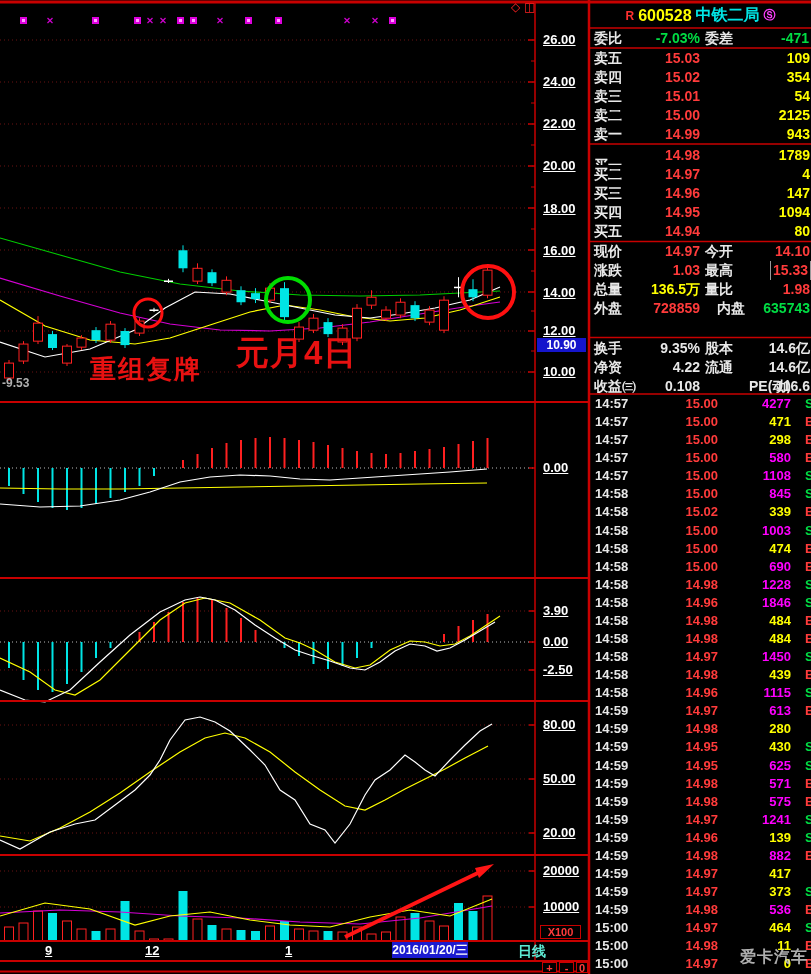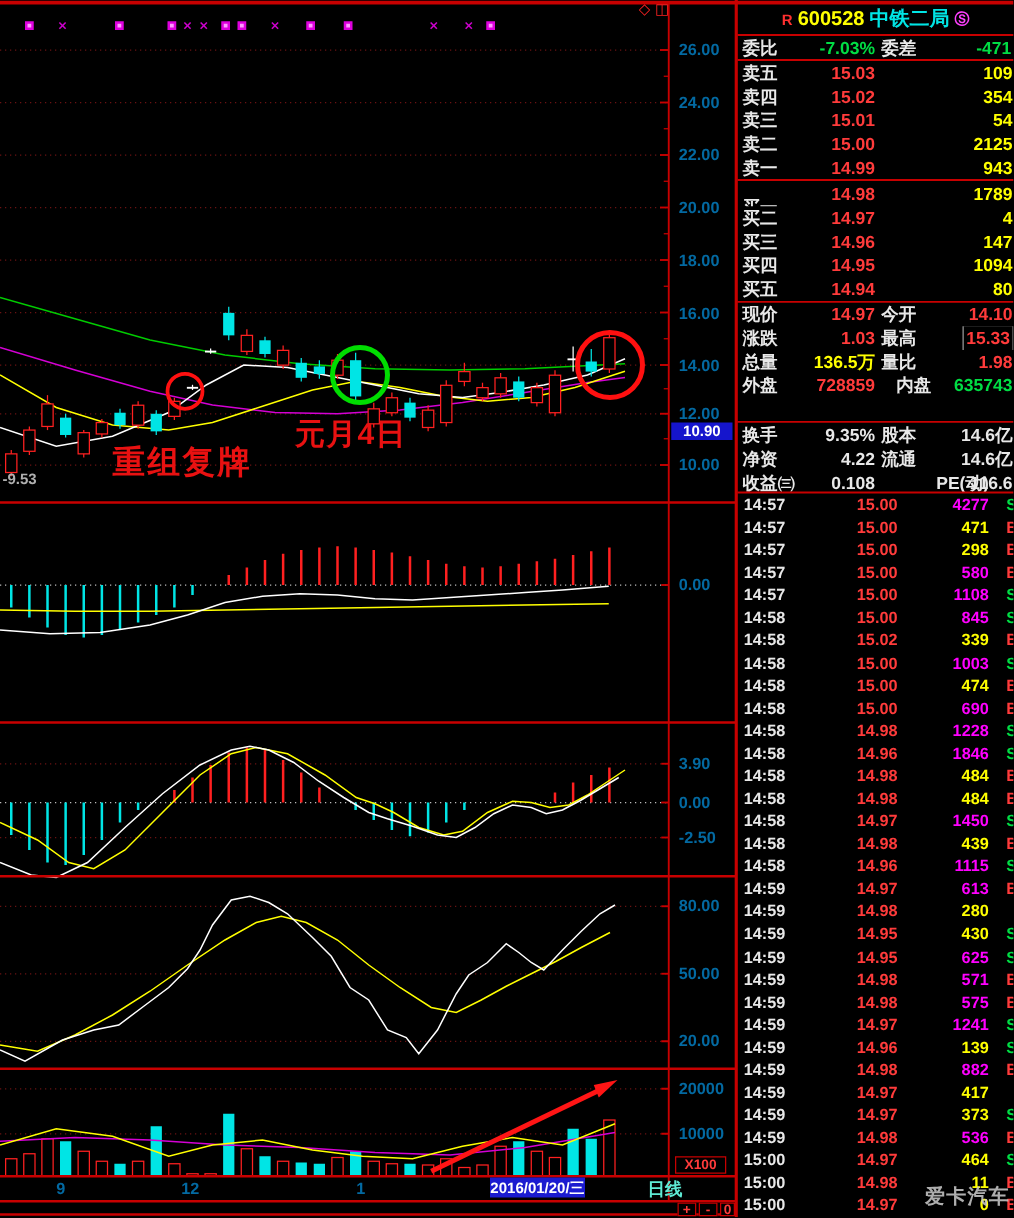--- a/index.html
+++ b/index.html
@@ -1,20 +1,20 @@
 <!DOCTYPE html>
 <html><head>
 <meta charset="utf-8">
 <style>
   html,body{margin:0;padding:0;background:#000;}
   #screen{position:relative;width:811px;height:974px;background:#000;overflow:hidden;
           font-family:"Liberation Sans","DejaVu Sans",sans-serif;}
   #gfx{position:absolute;left:0;top:0;z-index:5;pointer-events:none;}
   #labels{position:absolute;left:0;top:0;z-index:6;pointer-events:none;}
-  .axlbl{position:absolute;font:bold 13px "Liberation Sans",sans-serif;color:#0369a1;line-height:1;white-space:nowrap;}
+  .axlbl{position:absolute;font:bold 13px "Liberation Sans",sans-serif;color:#ffffff;line-height:1;white-space:nowrap;text-decoration:underline;}
   .panelhit{position:absolute;left:0;width:535px;z-index:1;}
   #quote{position:absolute;left:590px;top:0;width:221px;height:974px;background:#000;z-index:2;overflow:hidden;}
   .qrow{position:relative;overflow:hidden;font:bold 14px "Liberation Sans",sans-serif;}
   .qrow span{position:absolute;line-height:19px;white-space:nowrap;}
   .tickrow{position:relative;overflow:hidden;font:bold 13px "Liberation Sans",sans-serif;height:18.09px;}
   .tickrow span{position:absolute;line-height:18px;white-space:nowrap;}
   .red{color:#ff3b3b}.grn{color:#00dd44}.yel{color:#ffff00}.wht{color:#e8e8e8}.mag{color:#ff00ff}
   .boxed{outline:1px solid #999;padding:0 2px;}
   #title{position:absolute;left:0;top:3px;width:221px;height:25px;display:flex;align-items:center;justify-content:center;gap:4px;}
   .ctrl{position:absolute;z-index:7;}
@@ -642,21 +642,21 @@
       <div class="axlbl" style="left: 543px; top: 900px;">10000</div>
       <div class="axlbl" style="left: 45px; top: 944px;">9</div>
       <div class="axlbl" style="left: 145px; top: 944px;">12</div>
       <div class="axlbl" style="left: 285px; top: 944px;">1</div>
     </div>
 
   <span class="topicon" style="left:511px;">◇</span>
   <span class="topicon" style="left:524px;">◫</span>
 
   <div class="ann" style="left:90px;top:352px;font-size:26px;letter-spacing:2px;">重组复牌</div>
-  <div class="ann" style="left:236px;top:331px;font-size:24px;letter-spacing:1px;">元月4日</div>
+  <div class="ann" style="left:236px;top:331px;font-size:33px;letter-spacing:1px;">元月4日</div>
   <div class="ctrl" style="left:2px;top:376px;color:#b0b0b0;font:bold 12px 'Liberation Sans',sans-serif;">-9.53</div>
 
   <div id="pricetag">10.90</div>
   <div id="x100box">X100</div>
   <div id="datebox">2016/01/20/三</div>
   <div id="periodlbl">日线</div>
 
   <div class="zoombtn" style="left:542px;top:962px;width:15px;height:11px;">+</div>
   <div class="zoombtn" style="left:559px;top:962px;width:15px;height:11px;">-</div>
   <div class="zoombtn" style="left:576px;top:962px;width:12px;height:11px;">0</div>

